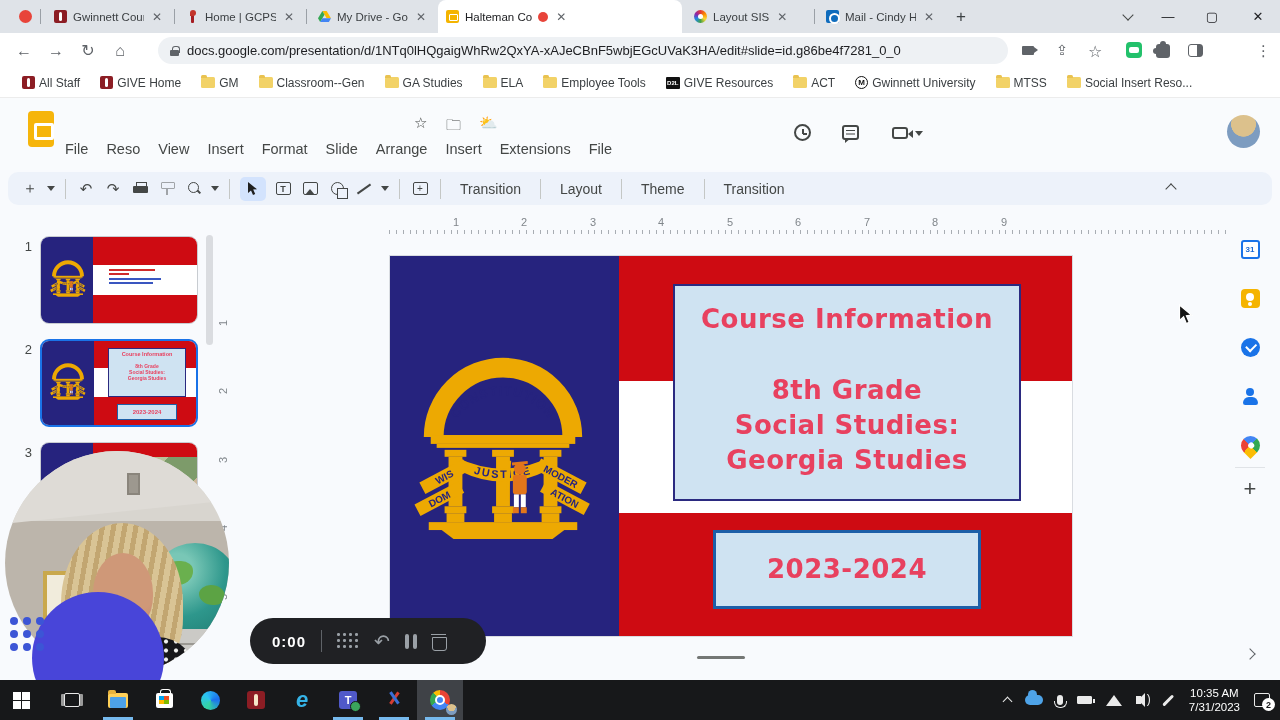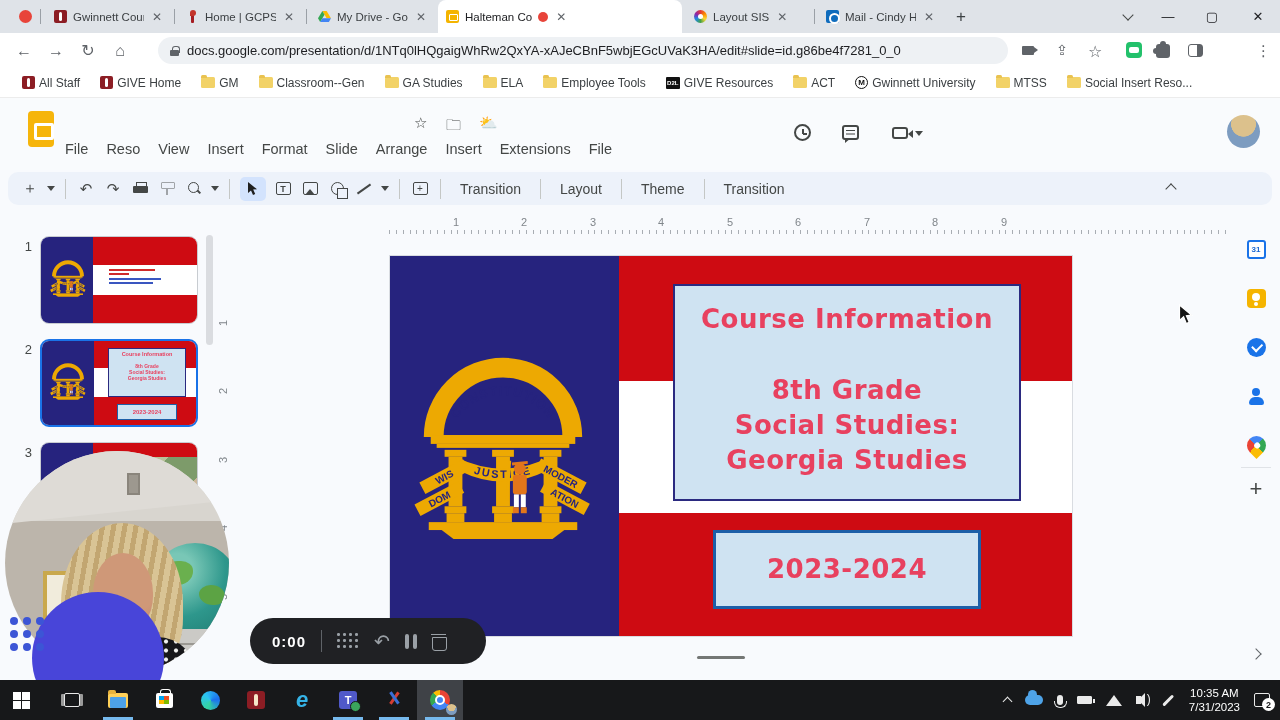--- a/index.html
+++ b/index.html
@@ -135,21 +135,21 @@
     background:linear-gradient(180deg,#ce0b12 0 125px,#fff 125px 257px,#ce0b12 257px 100%);}
   .titlebox{position:absolute;left:283px;top:28px;width:348px;height:217px;background:#cfe3f2;border:2.5px solid #2b2a80;
     display:flex;flex-direction:column;align-items:center;padding-top:16px;}
   .slidetxt{font-family:"DejaVu Sans",sans-serif;font-weight:bold;color:#e8415f;font-size:26px;letter-spacing:.5px;line-height:35px;white-space:nowrap;}
   .yearbox{position:absolute;left:323px;top:274px;width:268px;height:79px;background:#cfe3f2;border:3px solid #1d5fa8;
     display:flex;align-items:center;justify-content:center;}
   .seal-main{position:absolute;left:14px;top:76px;width:198px;height:208px;}
   .underline-scroll{position:absolute;left:697px;top:451px;width:48px;height:3px;background:#747775;border-radius:2px;}
 
   
-  #sidepanel{position:absolute;right:0;top:0;width:48px;height:475px;display:flex;flex-direction:column;align-items:center;padding-top:35px;gap:30px;}
+  #sidepanel{position:absolute;right:6px;top:0;width:48px;height:475px;display:flex;flex-direction:column;align-items:center;padding-top:35px;gap:30px;}
   .sp-ic{width:19px;height:19px;position:relative;}
   .ic-gcal{background:#fff;border:2px solid #1a73e8;border-radius:3px;color:#1967d2;font-size:8px;font-weight:bold;display:flex;align-items:center;justify-content:center;}
   .ic-keep{background:#f5b400;border-radius:4px;}
   .ic-keep::after{content:"";position:absolute;left:5.5px;top:4px;width:8px;height:8px;border-radius:50%;background:#fff;box-shadow:0 7px 0 -2px #fff;}
   .ic-tasks{background:#1a73e8;border-radius:50%;}
   .ic-tasks::after{content:"";position:absolute;left:5px;top:4.5px;width:8px;height:4.5px;border-left:2.5px solid #fff;border-bottom:2.5px solid #fff;transform:rotate(-45deg);}
   .ic-contact{background:transparent;}
   .ic-contact::before{content:"";position:absolute;left:5.5px;top:1px;width:8px;height:8px;border-radius:50%;background:#1a73e8;}
   .ic-contact::after{content:"";position:absolute;left:2px;top:10px;width:15px;height:8px;border-radius:8px 8px 3px 3px;background:#1a73e8;}
   .ic-maps{background:conic-gradient(#4285f4 0 25%,#34a853 25% 50%,#fbbc04 50% 75%,#ea4335 75%);border-radius:50% 50% 50% 0;transform:rotate(-45deg);}

